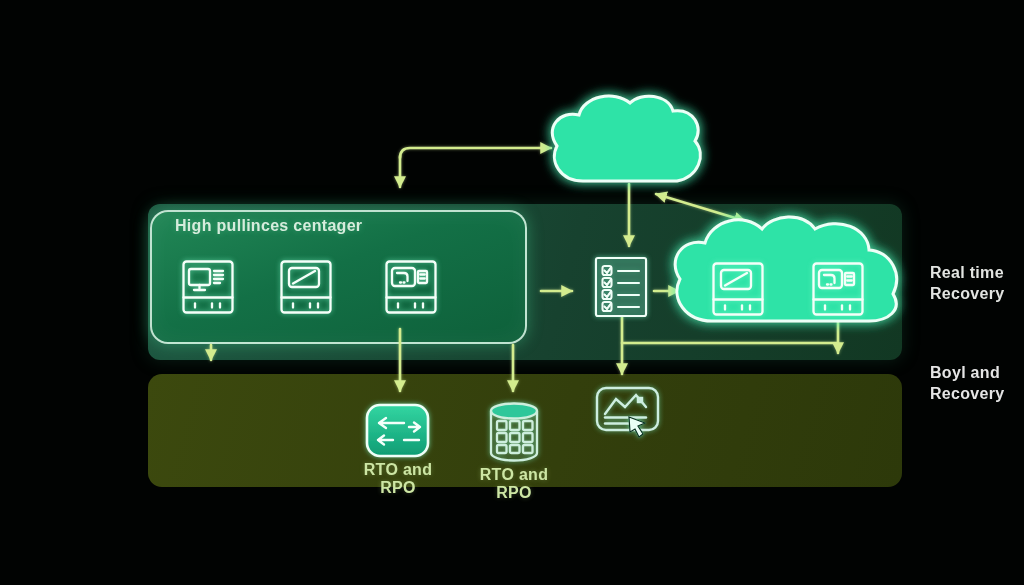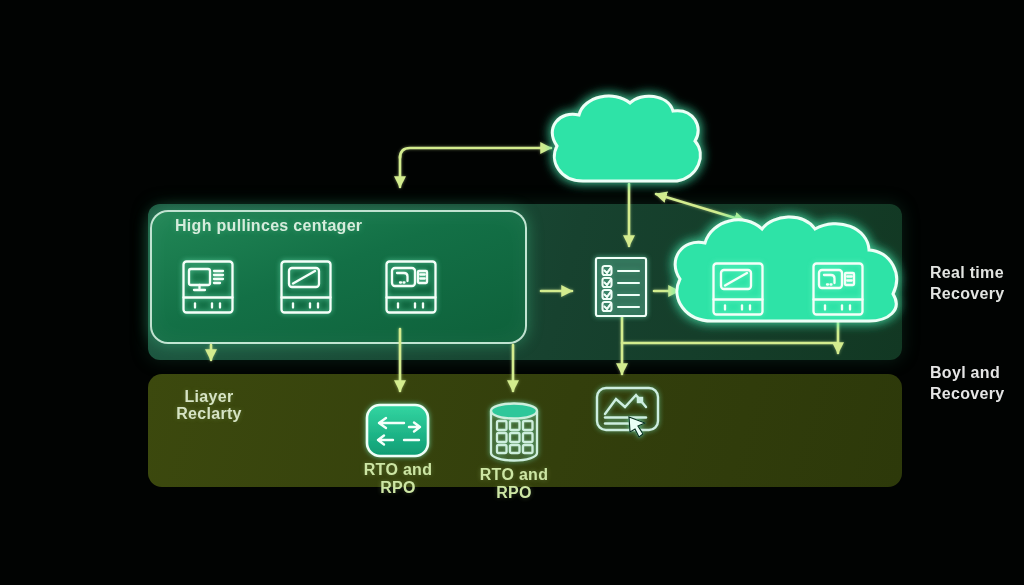--- a/index.html
+++ b/index.html
@@ -40,24 +40,20 @@
 <body>
 
 <div id="stage">
 
   <div class="band" id="band-upper"></div>
   <div class="band" id="box-primary"></div>
   <div class="band" id="band-lower"></div>
 
   <div class="lbl" id="box-title">High pullinces centager</div>
 
-  <div class="lbl" id="label-lower-left">
-    <span>Liayer</span><br>
-    <span>Reclarty</span>
-  </div>
 
   <div class="lbl" id="label-rto-left">RTO and RPO</div>
   <div class="lbl" id="label-rto-right">RTO and RPO</div>
 
   <div class="lbl" id="label-realtime">
     <span>Real time</span><br>
     <span>Recovery</span>
   </div>
   <div class="lbl" id="label-strategy">
     <span>Boyl and</span><br>

